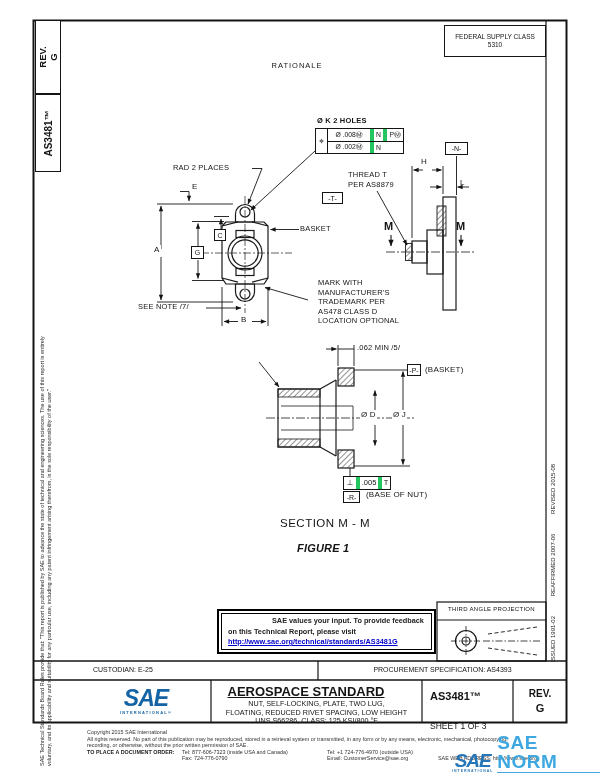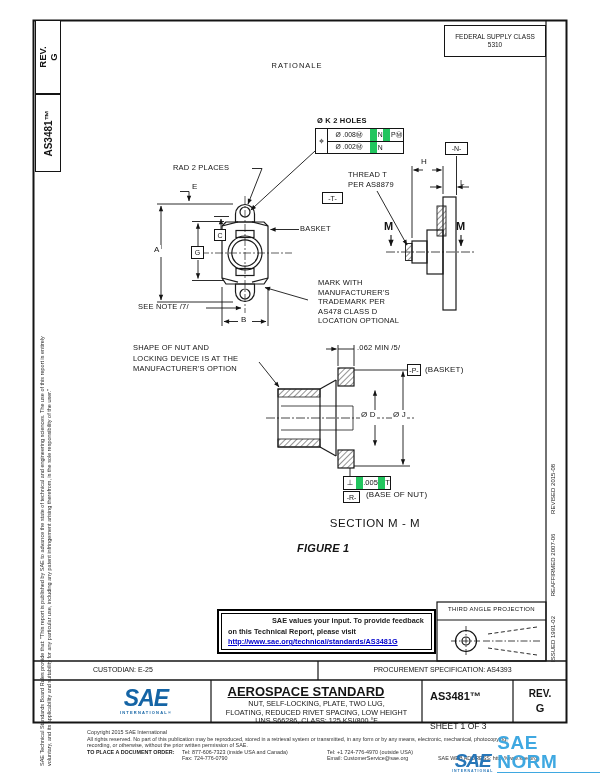--- a/index.html
+++ b/index.html
@@ -10,21 +10,21 @@
   .lbl.s8{font-size:8px;}
   .wbg{background:#fff;padding:0 1px;}
   .dbox{position:absolute;border:1px solid #141414;background:#fff;display:flex;align-items:center;
         justify-content:center;font-size:7px;color:#141414;box-sizing:border-box;}
   .fcf{position:absolute;display:flex;border:1px solid #141414;background:#fff;font-size:6.8px;color:#141414;}
   .fcf .sym{display:flex;align-items:center;justify-content:center;padding:0 3px;font-size:9px;}
   .fcf .col{display:flex;flex-direction:column;border-left:1px solid #141414;}
   .fcf .row{display:flex;}
   .fcf .row + .row{border-top:1px solid #141414;}
   .fcf .c{display:flex;align-items:center;justify-content:center;height:11.5px;padding:0 2px;box-sizing:border-box;}
-  .fcf .c + .c{border-left:7px solid #22c55e;}
+  .fcf .c + .c{border-left:4px solid #22c55e;}
   .vwrap{position:absolute;display:flex;align-items:center;justify-content:center;
          border:1.5px solid #141414;box-sizing:border-box;background:#fff;}
   .vtext{transform:rotate(-90deg);white-space:nowrap;text-align:center;font-weight:bold;color:#141414;}
   .rot{position:absolute;transform:rotate(-90deg);transform-origin:0 0;white-space:nowrap;}
   #feedback-box{position:absolute;left:217px;top:609px;width:219px;height:45px;border:2px solid #000;
                 box-sizing:border-box;background:#fff;}
   #feedback-inner{position:absolute;left:2px;top:2px;right:2px;bottom:2px;border:1px solid #000;
                   padding:2px 0 0 6px;font-size:7.3px;line-height:10.5px;font-weight:bold;color:#222;}
   #feedback-inner a{color:#0000cc;text-decoration:underline;}
   .tb-text{position:absolute;color:#141414;}
@@ -243,43 +243,38 @@
     <span>MARK WITH</span>
     <span>MANUFACTURER'S</span>
     <span>TRADEMARK PER</span>
     <span>AS478 CLASS D</span>
     <span>LOCATION OPTIONAL</span>
   </div>
 
   <div class="lbl" style="left:138px;top:302px;">SEE NOTE /7/</div>
   <div class="lbl s8 wbg" style="left:240px;top:315px;">B</div>
 
-  <div class="lbl mlines" style="left:133px;top:343px;line-height:10.5px;">
-    <span>SHAPE OF NUT AND</span>
-    <span>LOCKING DEVICE IS AT THE</span>
-    <span>MANUFACTURER'S OPTION</span>
-  </div>
 
   <div class="lbl" style="left:357px;top:343px;">.062 MIN /5/</div>
   <div class="dbox" style="left:407px;top:364px;width:14px;height:12px;">-P-</div>
   <div class="lbl s8" style="left:425px;top:365px;">(BASKET)</div>
   <div class="lbl s8 wbg" style="left:360px;top:410px;">Ø D</div>
   <div class="lbl s8 wbg" style="left:392px;top:410px;">Ø J</div>
 
   <div class="fcf" style="left:343px;top:476px;font-size:7.5px;">
     <div class="row">
       <div class="c" style="width:12px;">⊥</div>
       <div class="c" style="width:22px;">.005</div>
       <div class="c" style="width:12px;">T</div>
     </div>
   </div>
   <div class="dbox" style="left:343px;top:491px;width:17px;height:12px;">-R-</div>
   <div class="lbl s8" style="left:366px;top:490px;">(BASE OF NUT)</div>
 
-  <div class="lbl" style="left:280px;top:516px;width:140px;text-align:right;font-size:11.5px;letter-spacing:.5px;">SECTION M - M</div>
+  <div class="lbl" style="left:280px;top:516px;width:140px;text-align:left;font-size:11.5px;letter-spacing:.5px;">SECTION M - M</div>
   <div class="lbl" style="left:297px;top:541px;font-size:11px;font-weight:bold;font-style:italic;">FIGURE 1</div>
 
   <div id="feedback-box">
     <div id="feedback-inner">
       <span style="display:block;padding-left:44px;">SAE values your input. To provide feedback</span>
       <span style="display:block;">on this Technical Report, please visit</span>
       <a href="#" style="display:block;">http://www.sae.org/technical/standards/AS3481G</a>
     </div>
   </div>
 

